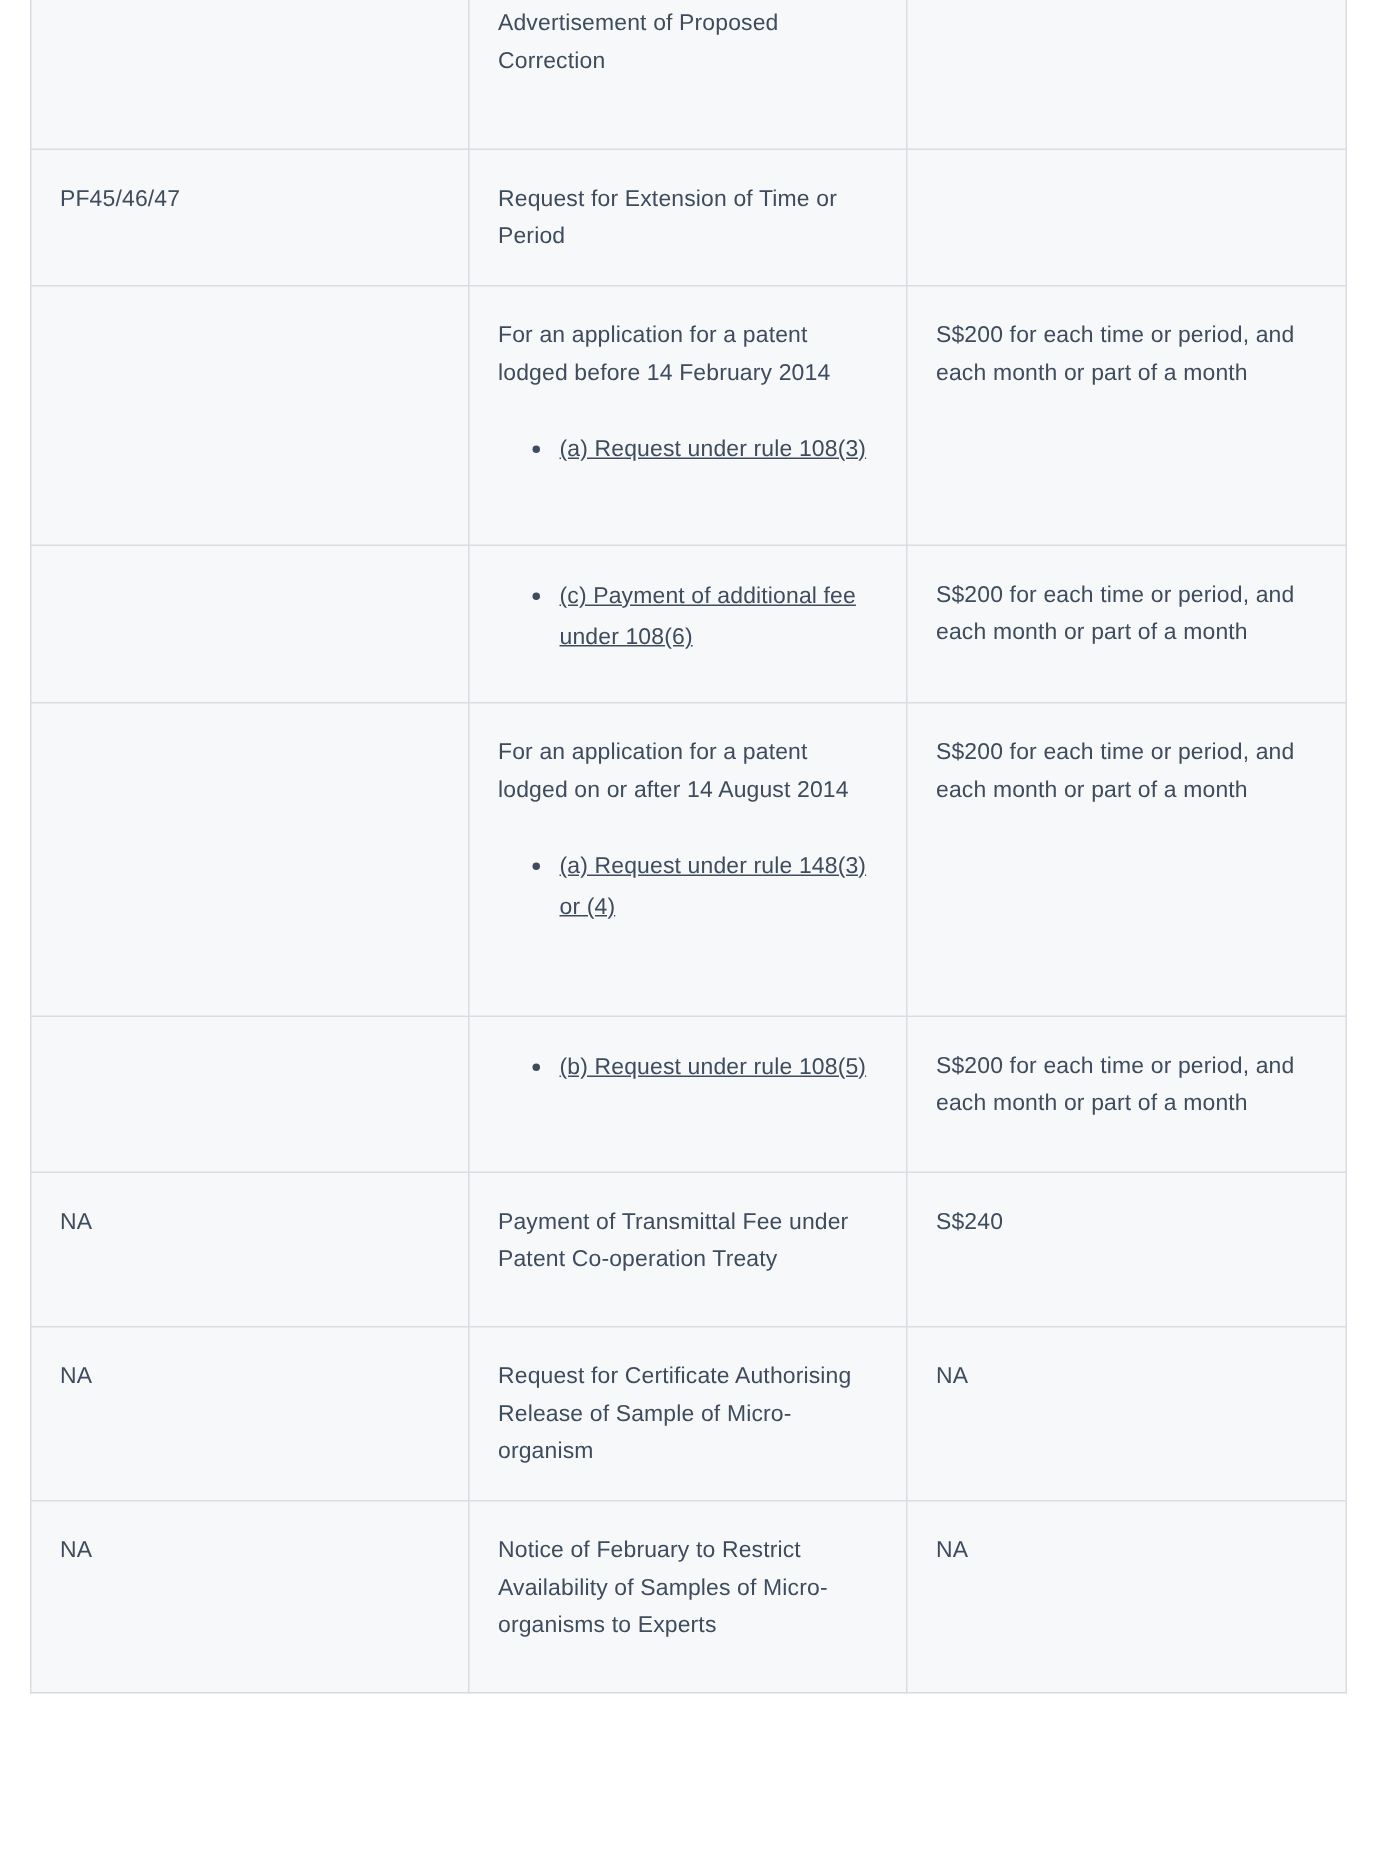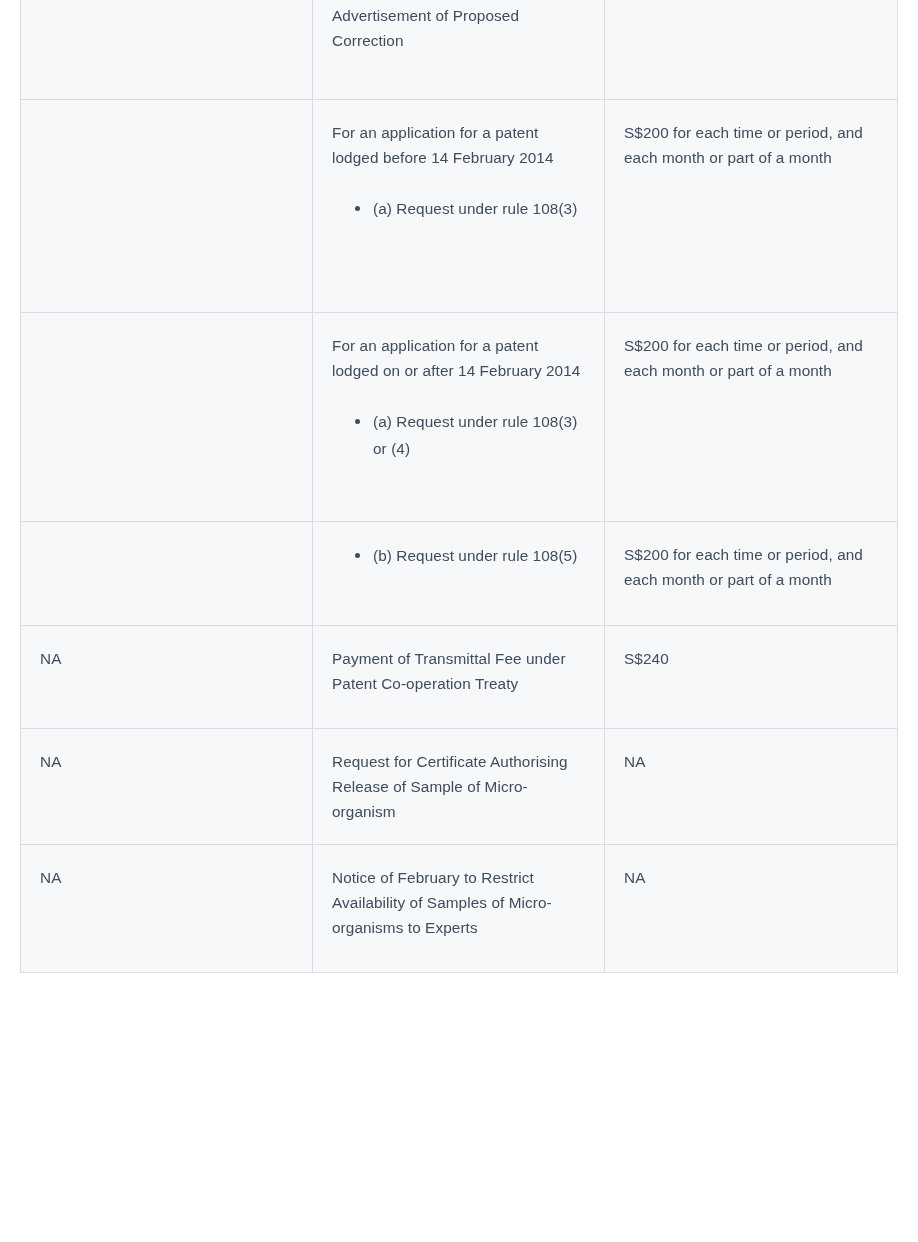--- a/index.html
+++ b/index.html
@@ -45,20 +45,21 @@
     letter-spacing: 0.1px;
     word-wrap: break-word;
   }
   td .cell-text {
     display: block;
   }
   td ul.bullets {
     margin: 25px 0 0 0;
     padding: 0 0 0 23px;
     list-style: none;
+    text-decoration: underline;
   }
   td ul.bullets.no-lead {
     margin-top: 0;
   }
   td ul.bullets li {
     position: relative;
     padding-left: 18px;
     margin: 0;
     line-height: 27px;
   }
@@ -88,38 +89,58 @@
           <td>
             <span class="cell-text">NA</span>
           </td>
           <td>
             <span class="cell-text">Payment of Additional Fee for Advertisement of Proposed Correction</span>
           </td>
           <td>
             <span class="cell-text">NA</span>
           </td>
         </tr>
-        <tr style="height: 213px;">
+        <tr style="height: 79px;">
+          <td>
+            <span class="cell-text">PF45/46/47</span>
+          </td>
+          <td>
+            <span class="cell-text">Request for Extension of Time or Period</span>
+          </td>
+          <td></td>
+        </tr>
+        <tr style="height: 173px;">
           <td></td>
           <td>
             <span class="cell-text">For an application for a patent lodged before 14 February 2014</span>
             <ul class="bullets">
               <li>(a) Request under rule 108(3)</li>
             </ul>
           </td>
           <td>
             <span class="cell-text">S$200 for each time or period, and each month or part of a month</span>
           </td>
         </tr>
+        <tr style="height: 105px;">
+          <td></td>
+          <td>
+            <ul class="bullets no-lead">
+              <li>(c) Payment of additional fee under 108(6)</li>
+            </ul>
+          </td>
+          <td>
+            <span class="cell-text">S$200 for each time or period, and each month or part of a month</span>
+          </td>
+        </tr>
         <tr style="height: 209px;">
           <td></td>
           <td>
-            <span class="cell-text">For an application for a patent lodged on or after 14 February 2014</span>
+            <span class="cell-text">For an application for a patent lodged on or after 14 August 2014</span>
             <ul class="bullets">
-              <li>(a) Request under rule 108(3) or (4)</li>
+              <li>(a) Request under rule 148(3) or (4)</li>
             </ul>
           </td>
           <td>
             <span class="cell-text">S$200 for each time or period, and each month or part of a month</span>
           </td>
         </tr>
         <tr style="height: 104px;">
           <td></td>
           <td>
             <ul class="bullets no-lead">

